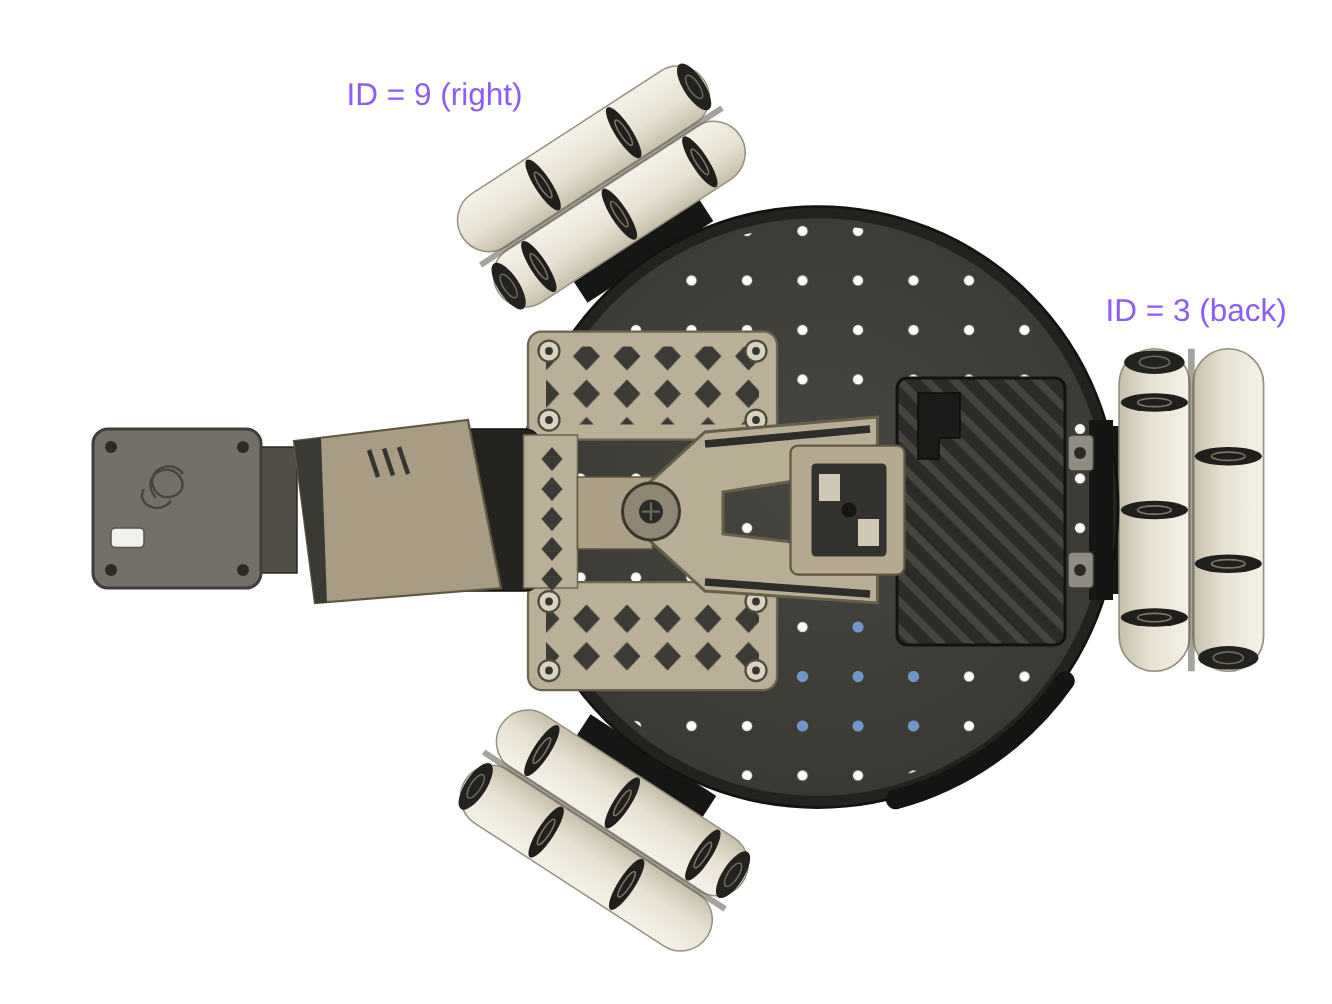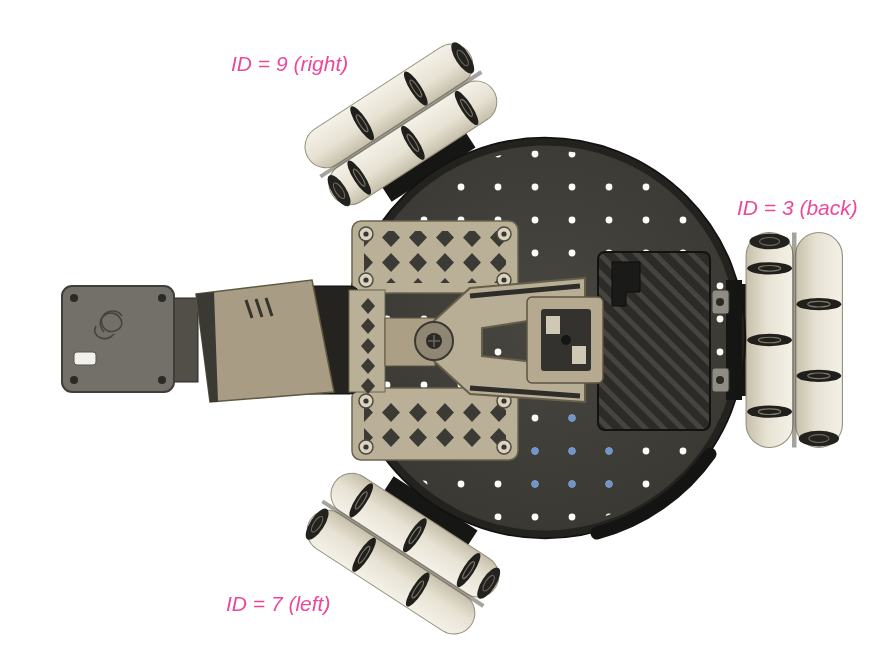--- a/index.html
+++ b/index.html
@@ -1,19 +1,19 @@
 <!DOCTYPE html>
 <html><head>
 <meta charset="utf-8">
 <style>
   html,body{margin:0;padding:0;background:#ffffff;}
   .stage{position:relative;width:888px;height:669px;background:#ffffff;overflow:hidden;
          font-family:"Liberation Sans", sans-serif;}
   .stage svg{position:absolute;left:0;top:0;}
-  .id-label{position:absolute;color:#ec4899;font-size:21px;line-height:24px;white-space:nowrap;font-style:italic;}
+  .id-label{position:absolute;color:#8b5cf6;font-size:21px;line-height:24px;white-space:nowrap;}
 </style>
 </head>
 <body>
 
 <div class="stage">
 
 <svg width="888" height="669" viewBox="0 0 888 669">
   <defs>
     <linearGradient id="rollerGrad" x1="0" y1="0" x2="0" y2="1">
       <stop offset="0" stop-color="#f4f1e8"></stop>
@@ -175,15 +175,14 @@
       <circle cx="74" cy="380" r="4" fill="#2b2a27"></circle>
       <circle cx="162" cy="380" r="4" fill="#2b2a27"></circle>
       <rect x="74" y="352" width="22" height="13" rx="3" fill="#f2f1ec" stroke="#55544e"></rect>
       <path d="M104 332 c-12 -14 8 -26 16 -14 c8 12 -14 20 -18 6 c-4 -12 14 -18 20 -8 m-26 10 c-6 10 10 18 18 8" stroke="#45443e" fill="none" stroke-width="1.6"></path>
     </g>
   </g>
 </svg>
 
 <div class="id-label" style="left:231px;top:52px">ID = 9 (right)</div>
 <div class="id-label" style="left:737px;top:196px">ID = 3 (back)</div>
-<div class="id-label" style="left:226px;top:592px">ID = 7 (left)</div>
 
 </div>
 
 </body></html>

